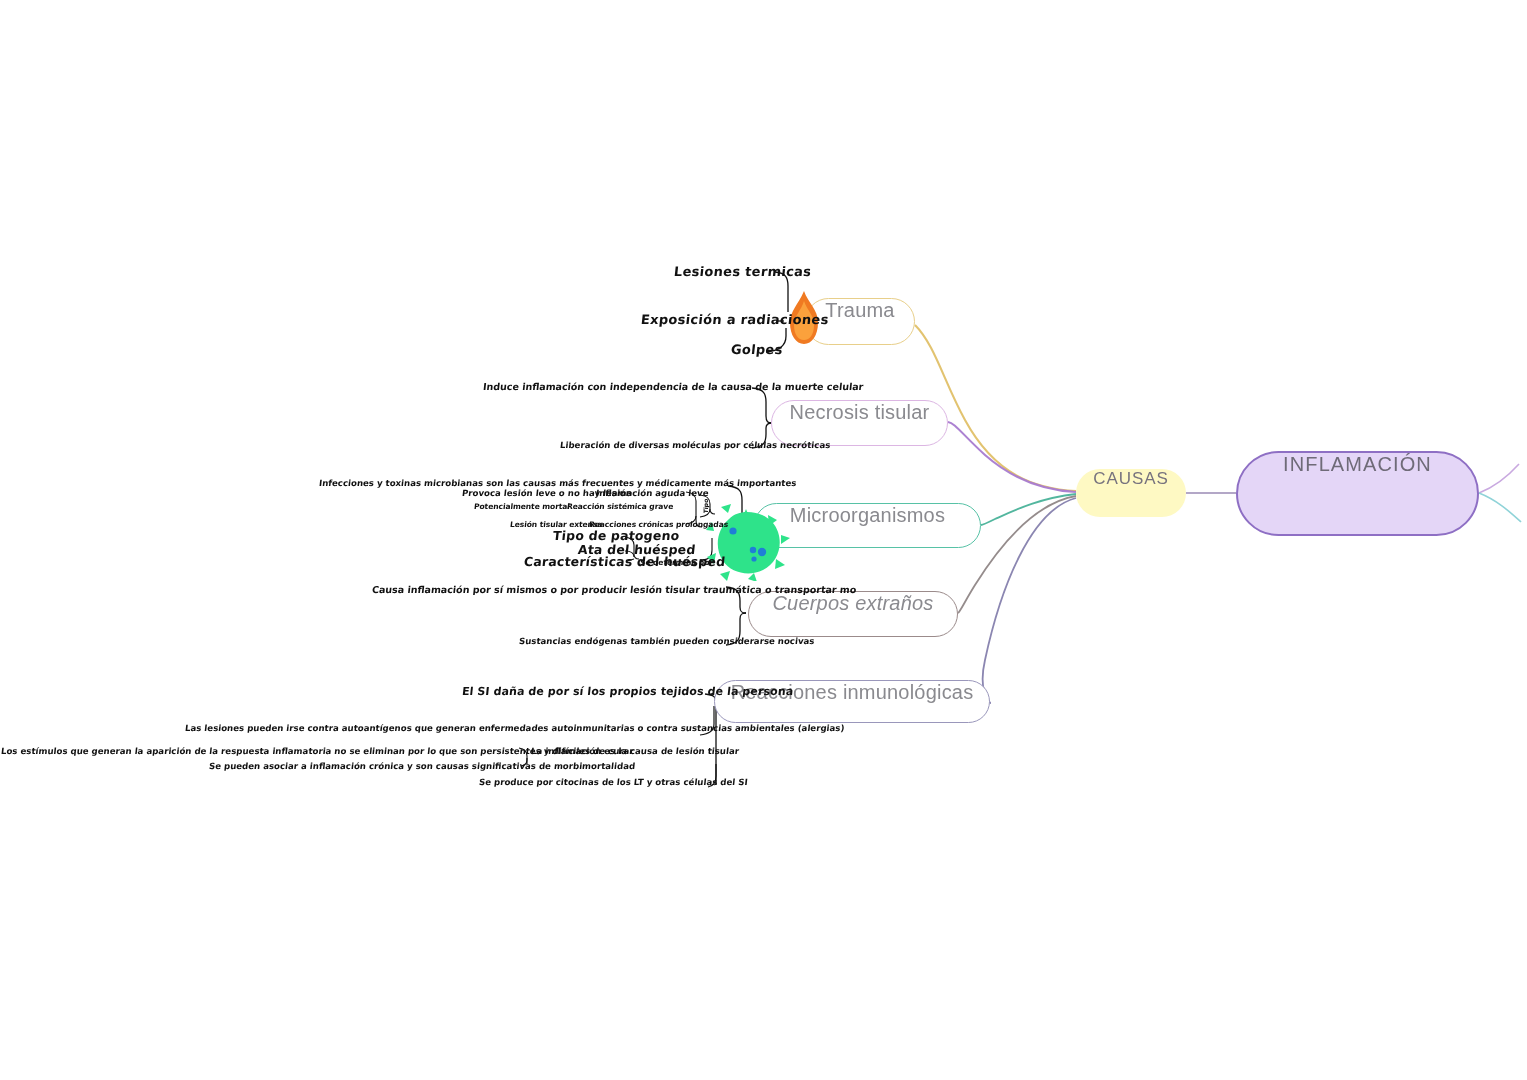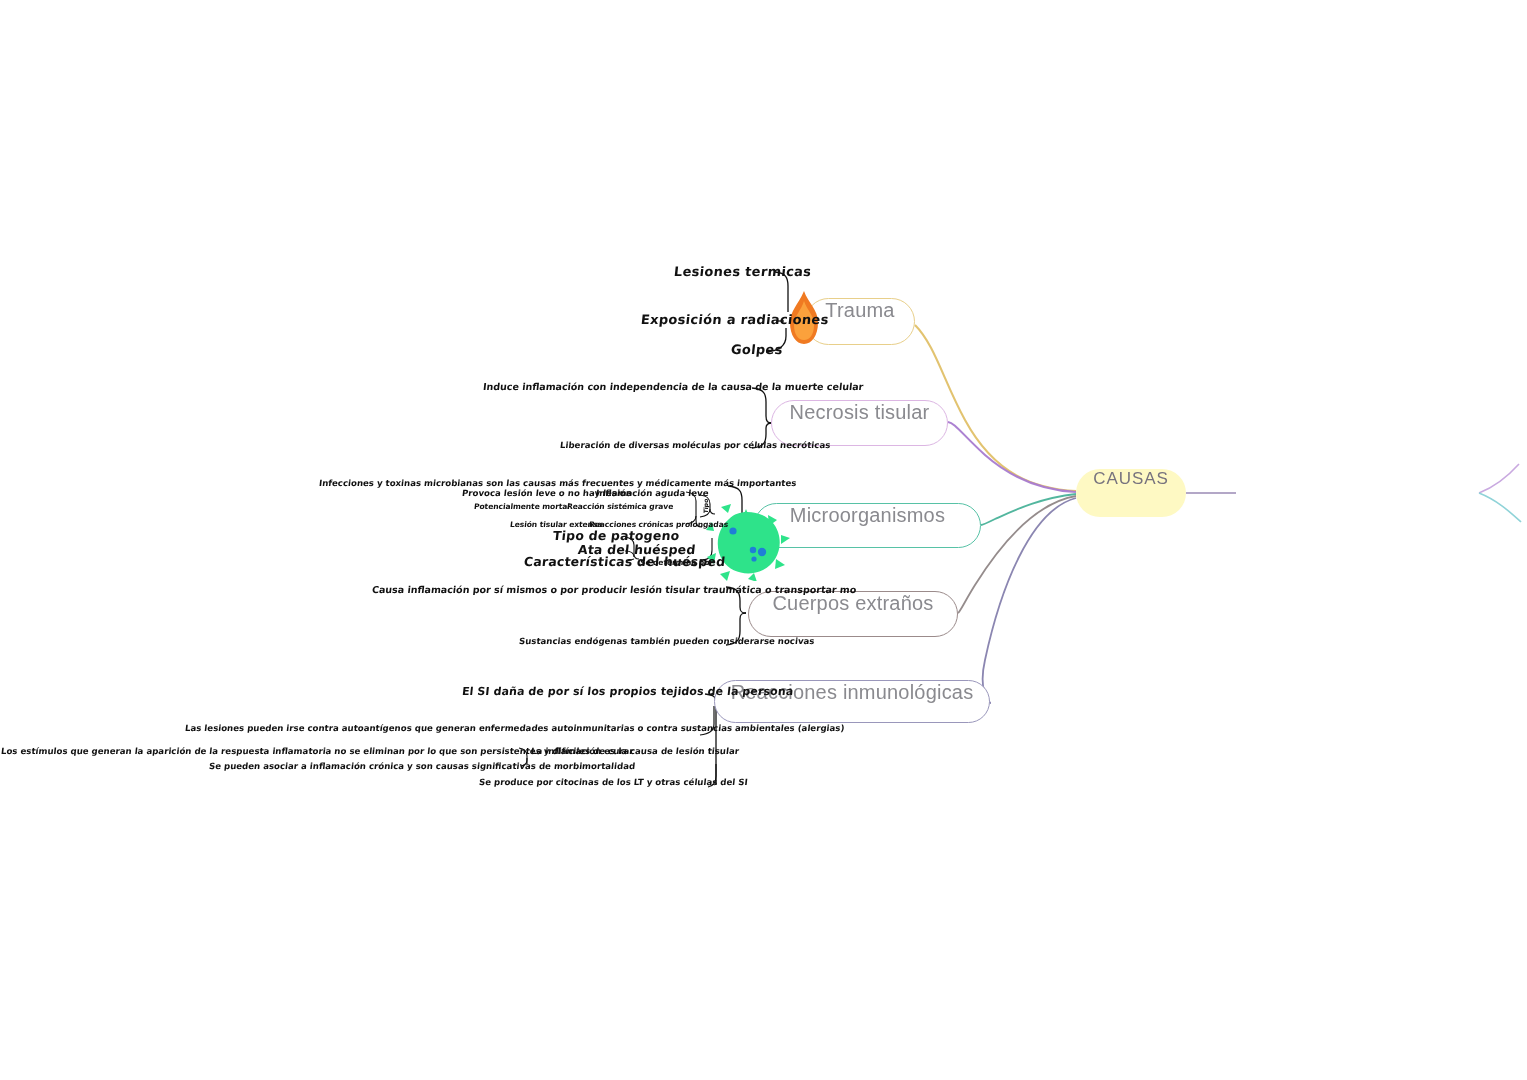--- a/index.html
+++ b/index.html
@@ -97,20 +97,21 @@
     border: 1.6px solid #57c2a6;
     font-size: 20px;
   }
   .node-cuerpos {
     left: 748px;
     top: 591px;
     width: 210px;
     height: 46px;
     border: 1.6px solid #9b8b8b;
     font-size: 20px;
+    font-style: italic;
   }
   .node-reacciones {
     left: 714px;
     top: 680px;
     width: 276px;
     height: 43px;
     border: 1.6px solid #9a97bb;
     font-size: 20px;
   }
 
@@ -204,20 +205,23 @@
 
     <path d="M705,694 C714,695 716,697 716,702 L716,785" stroke="#111" stroke-width="1.3" fill="none"></path>
     <path d="M711,694 L714,694" stroke="#111" stroke-width="1.3" fill="none"></path>
     <path d="M700,735 C710,734 714,730 714,724 L714,706" stroke="#111" stroke-width="1.2" fill="none"></path>
     <path d="M708,787 C714,786 716,782 716,776 L716,764" stroke="#111" stroke-width="1.2" fill="none"></path>
 
     <path d="M519,748 C525,749 527,752 527,756 L527,764" stroke="#111" stroke-width="1.1" fill="none"></path>
     <path d="M521,766 C527,765 527,762 527,758" stroke="#111" stroke-width="1.1" fill="none"></path>
   </svg>
 
+  <div class="node node-root">
+    <span>INFLAMACIÓN</span>
+  </div>
 
   <div class="node node-causas">
     <span>CAUSAS</span>
   </div>
 
   <div class="node node-trauma">
     <span>Trauma</span>
   </div>
 
   <div class="node node-necrosis">

